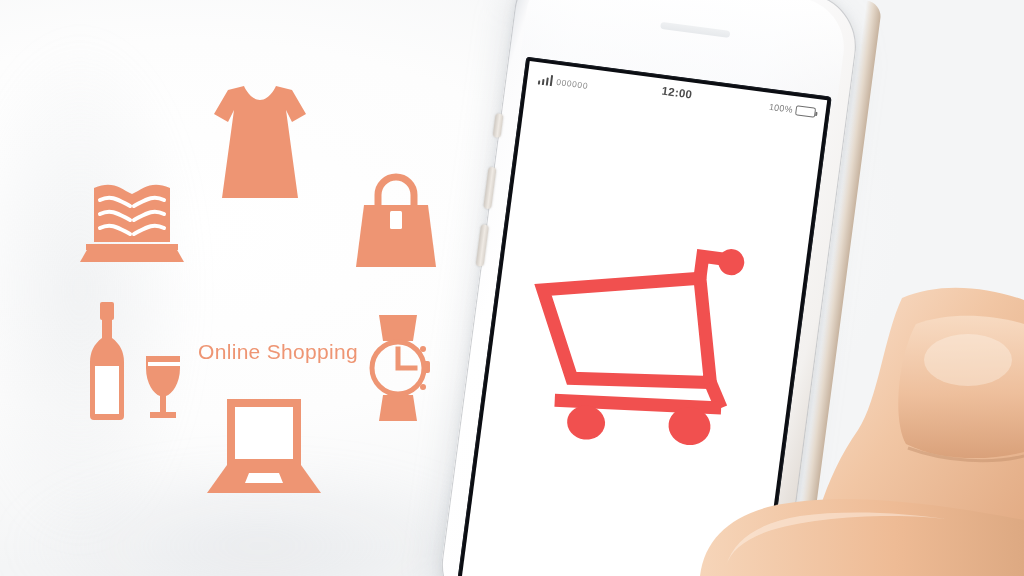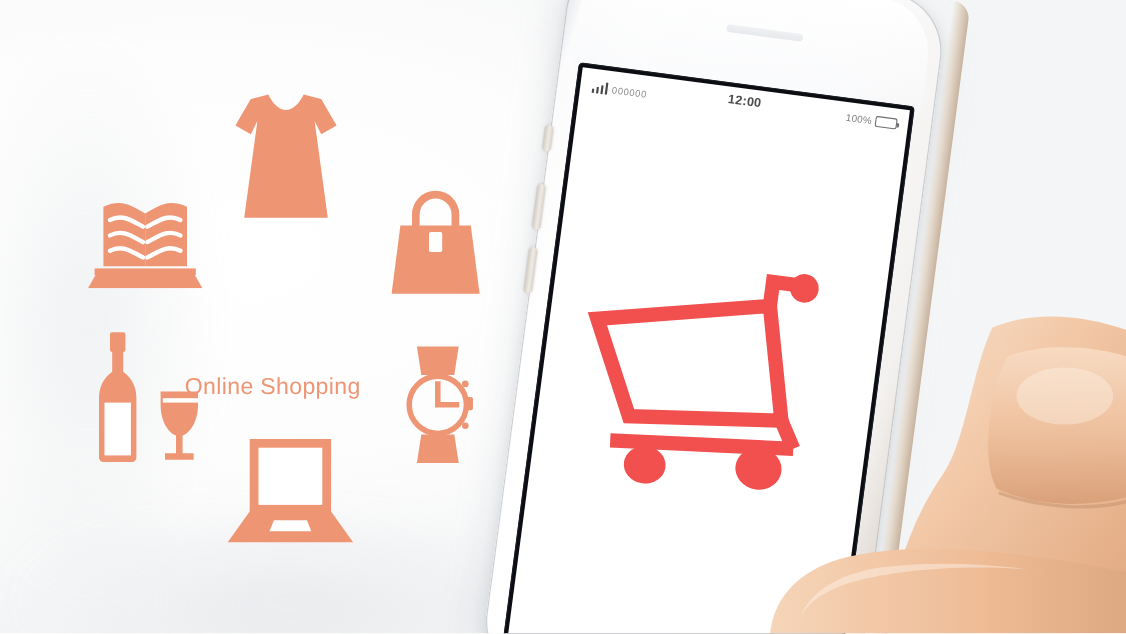--- a/index.html
+++ b/index.html
@@ -55,21 +55,21 @@
   }
   .shop-icon {
     position: absolute;
     display: block;
   }
   #cluster-label {
     position: absolute;
     left: 108px;
     top: 280px;
     width: 220px;
-    text-align: left;
+    text-align: center;
     font-family: "Liberation Sans", sans-serif;
     font-size: 21px;
     font-weight: 400;
     letter-spacing: 0.3px;
     color: #ee9573;
     white-space: nowrap;
   }
 
   
   #phone-wrap {

